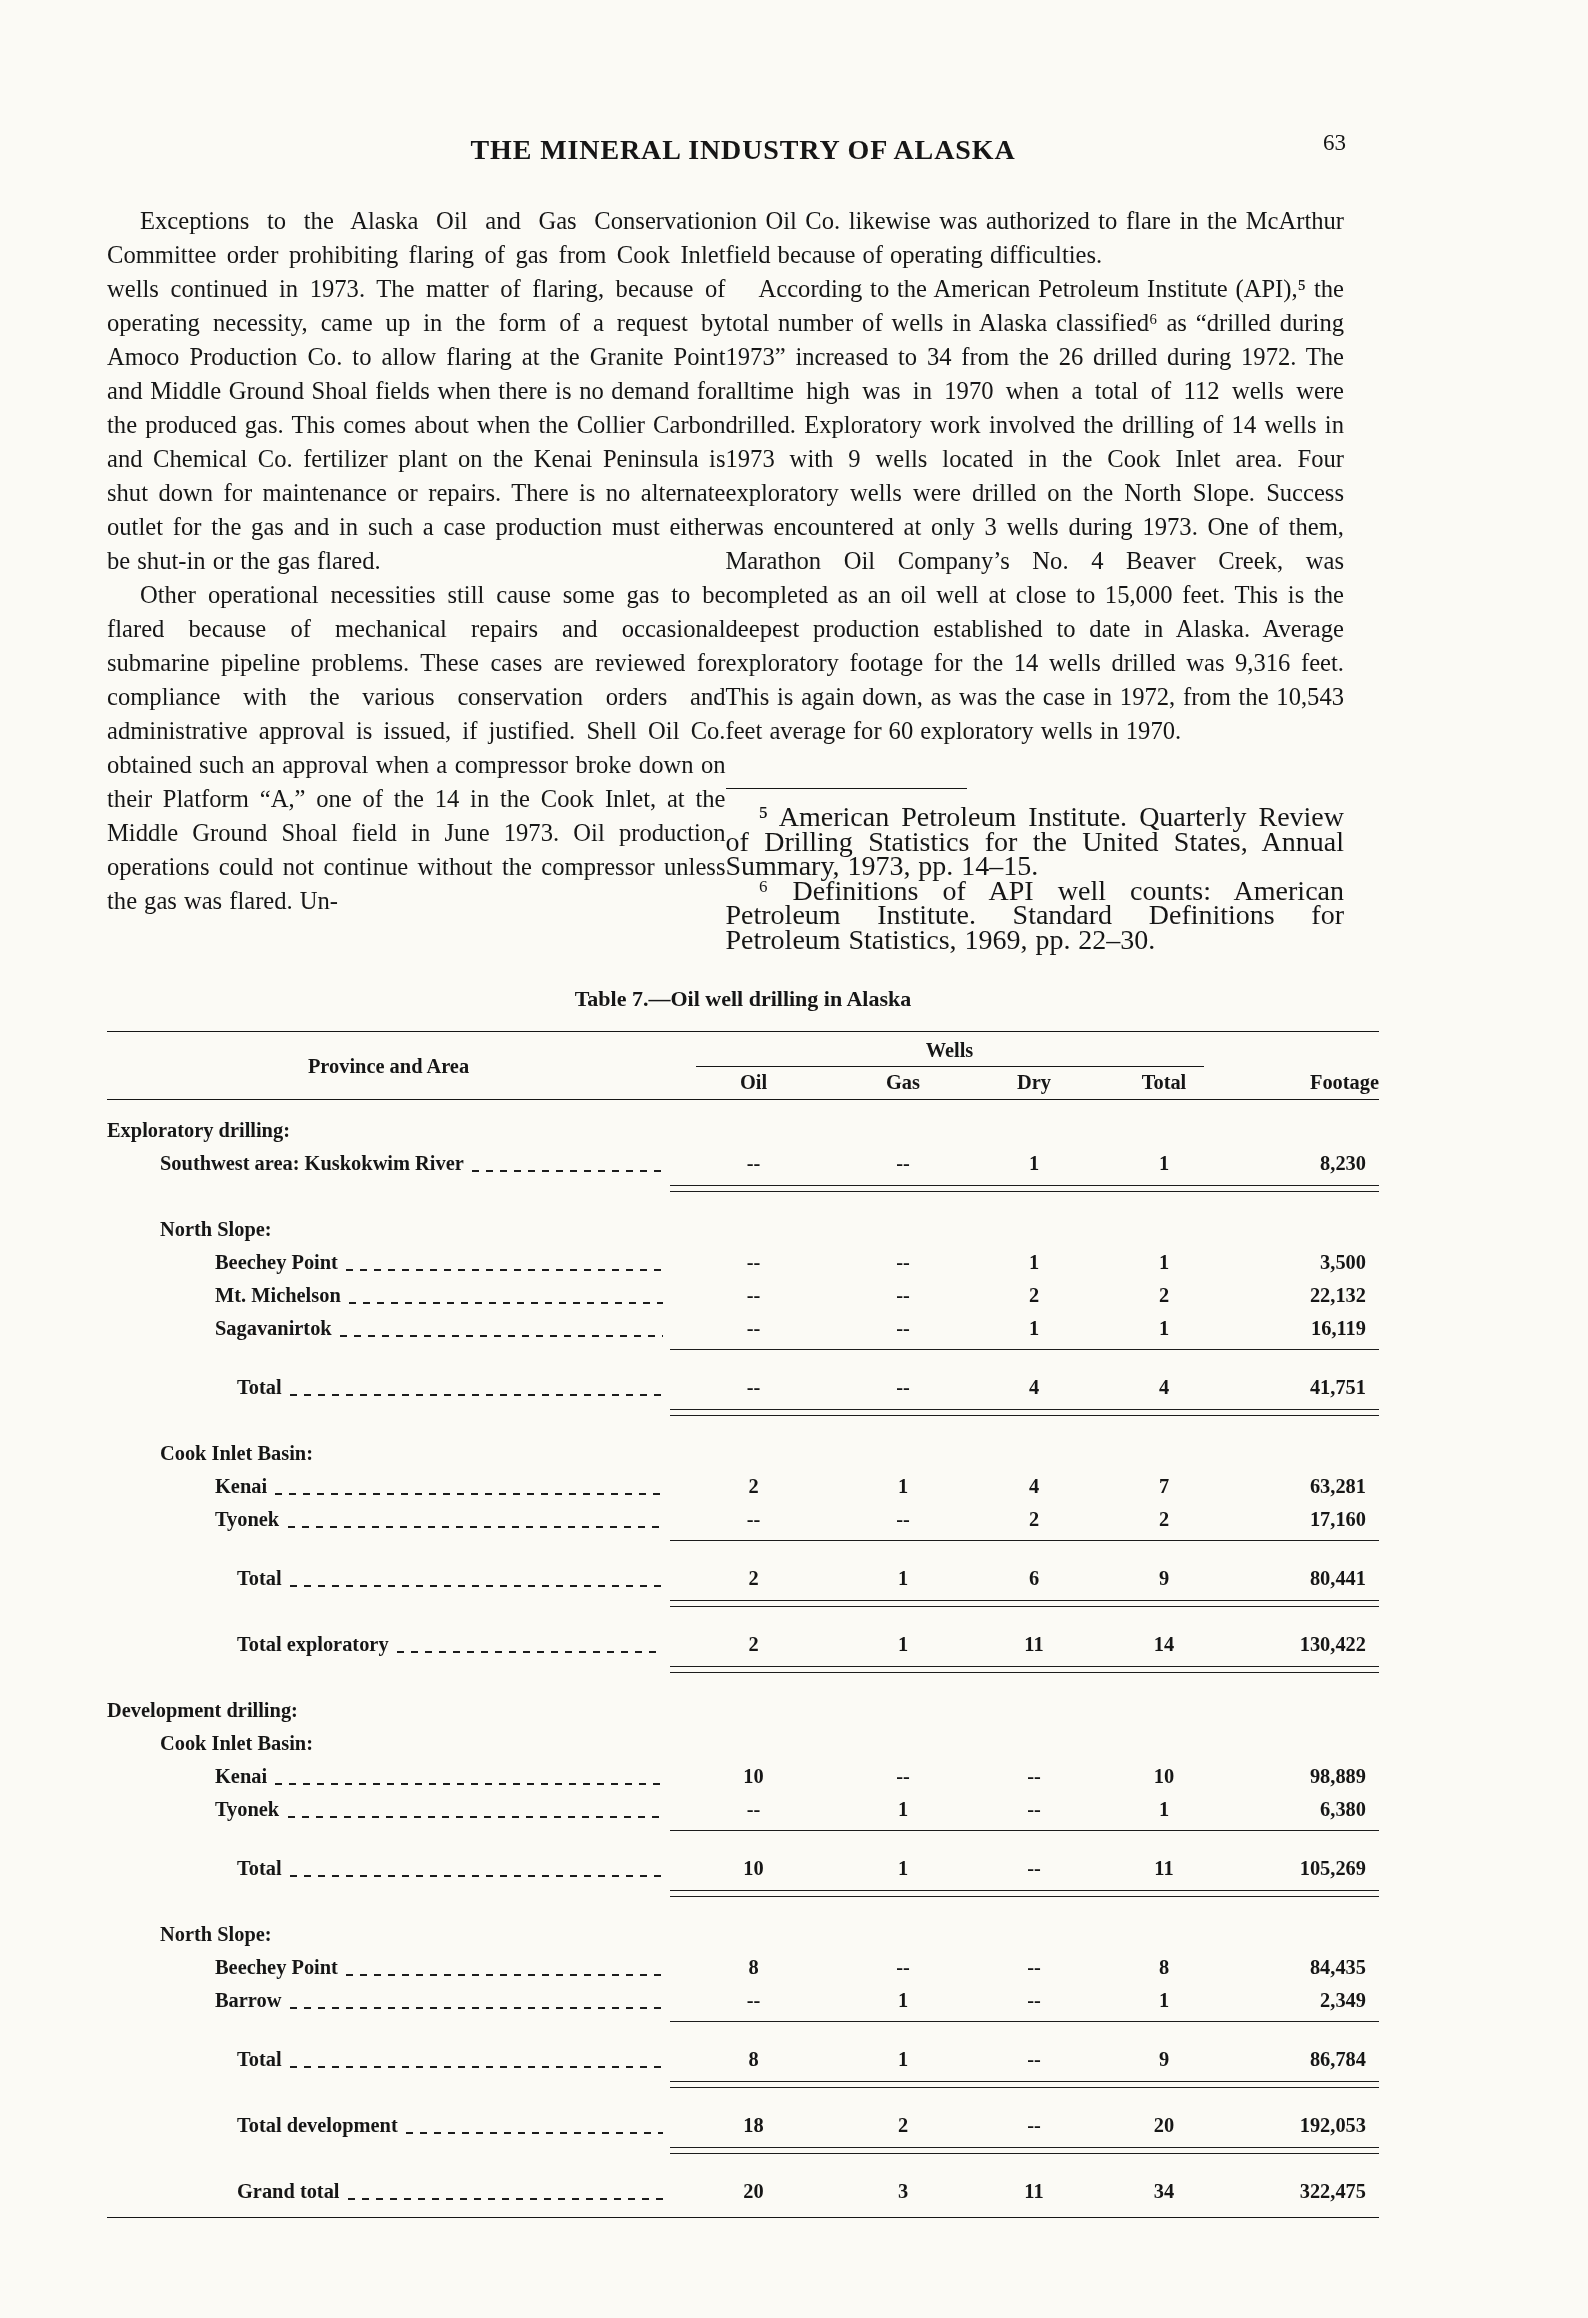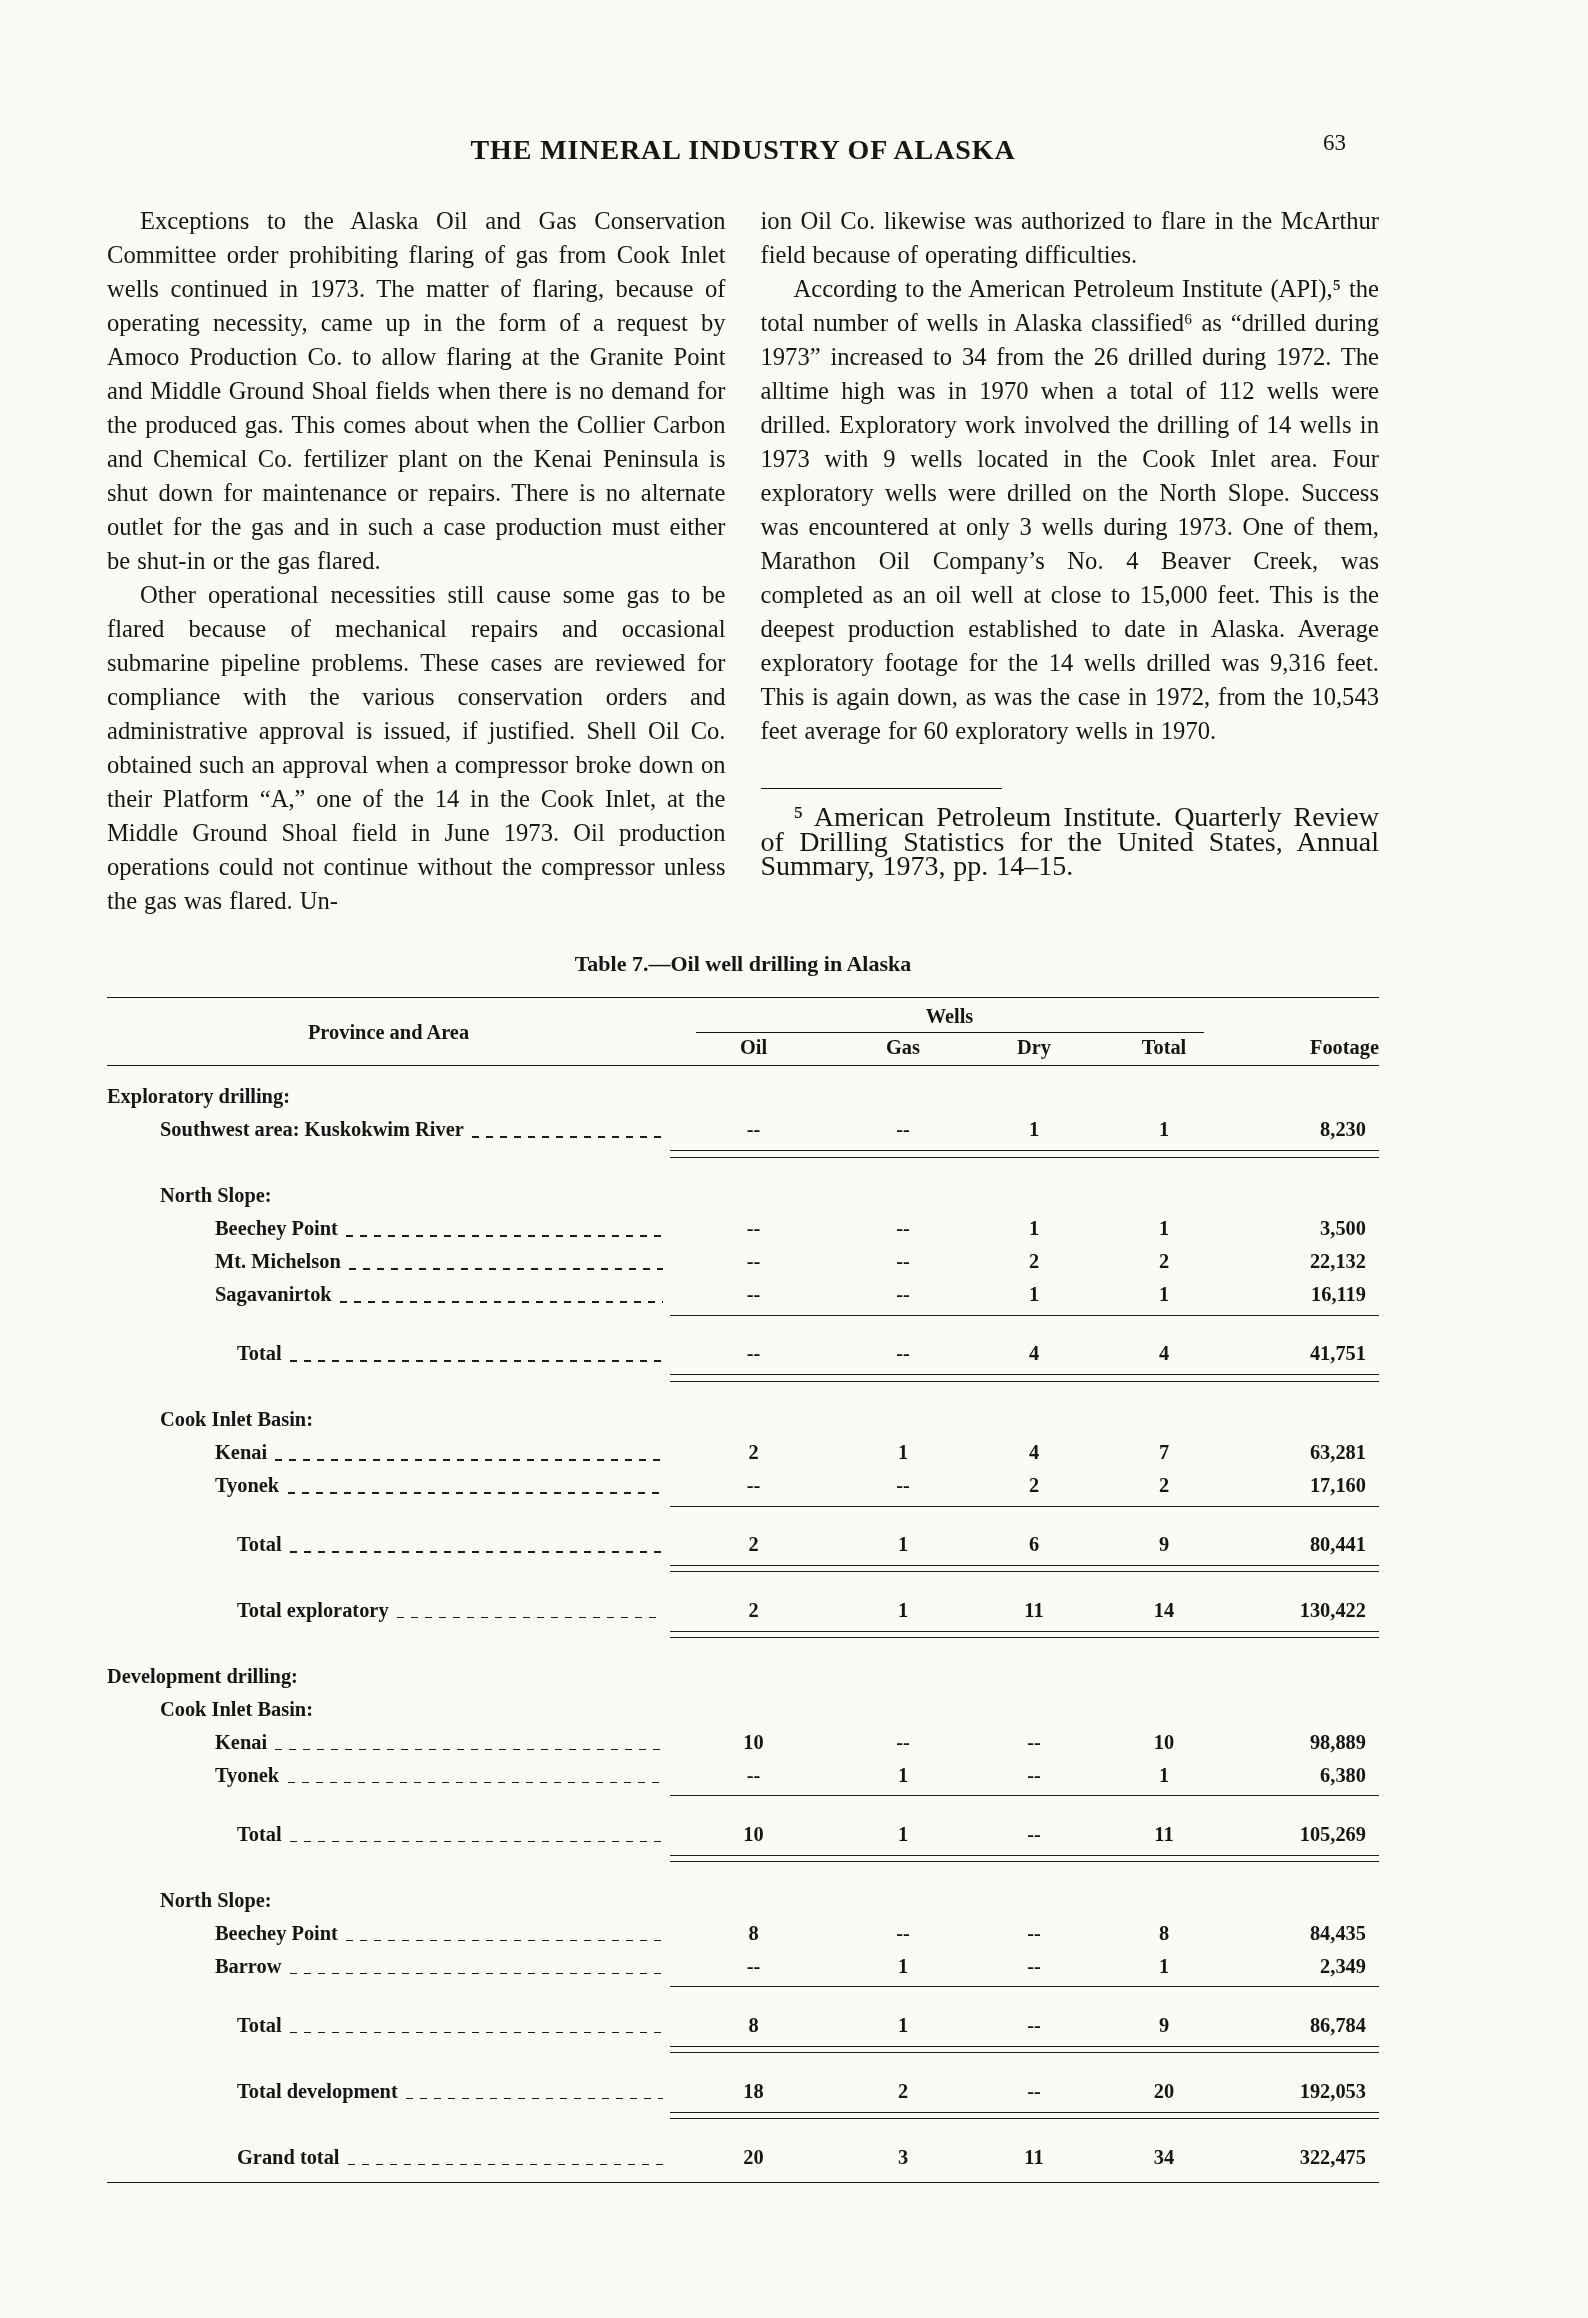--- a/index.html
+++ b/index.html
@@ -21,21 +21,21 @@
   .running-head .title {
     position: absolute; left: 0; right: 0;
     text-align: center; font-weight: bold;
     font-size: 28px; letter-spacing: 0.9px;
   }
   .running-head .pagenum {
     position: absolute; right: 33px; top: -3.7px;
     font-size: 23px; font-weight: normal;
   }
   
-  .cols { display: flex; gap: 35px; }
+  .cols { display: flex; }
   .col { width: calc((100% - 35px) / 2); font-size: 24.6px; line-height: 34px; text-align: justify; }
   .col p { margin: 0; text-indent: 33px; word-spacing: 0.9px; }
   .col p.no-indent { text-indent: 0; }
   
   .footnotes { margin-top: 40px; }
   .fn-rule { width: 241px; border-top: 1.4px solid #161616; margin-bottom: 16px; }
   .footnote { font-size: 28px; line-height: 24.6px; text-align: justify; text-indent: 16.7px; margin: 0; word-spacing: 0.5px; }
   
   .table-section { margin-top: 33px; }
   .table-title { text-align: center; font-weight: bold; font-size: 22px; margin: 0 0 19.5px 0; }
@@ -96,20 +96,21 @@
     <div class="col">
       <p>Exceptions to the Alaska Oil and Gas Conservation Committee order prohibiting flaring of gas from Cook Inlet wells continued in 1973. The matter of flaring, because of operating necessity, came up in the form of a request by Amoco Production Co. to allow flaring at the Granite Point and Middle Ground Shoal fields when there is no demand for the produced gas. This comes about when the Collier Carbon and Chemical Co. fertilizer plant on the Kenai Peninsula is shut down for maintenance or repairs. There is no alternate outlet for the gas and in such a case production must either be shut-in or the gas flared.</p>
       <p>Other operational necessities still cause some gas to be flared because of mechanical repairs and occasional submarine pipeline problems. These cases are reviewed for compliance with the various conservation orders and administrative approval is issued, if justified. Shell Oil Co. obtained such an approval when a compressor broke down on their Platform “A,” one of the 14 in the Cook Inlet, at the Middle Ground Shoal field in June 1973. Oil production operations could not continue without the compressor unless the gas was flared. Un-</p>
     </div>
     <div class="col">
       <p class="no-indent">ion Oil Co. likewise was authorized to flare in the McArthur field because of operating difficulties.</p>
       <p>According to the American Petroleum Institute (API),⁵ the total number of wells in Alaska classified⁶ as “drilled during 1973” increased to 34 from the 26 drilled during 1972. The alltime high was in 1970 when a total of 112 wells were drilled. Exploratory work involved the drilling of 14 wells in 1973 with 9 wells located in the Cook Inlet area. Four exploratory wells were drilled on the North Slope. Success was encountered at only 3 wells during 1973. One of them, Marathon Oil Company’s No. 4 Beaver Creek, was completed as an oil well at close to 15,000 feet. This is the deepest production established to date in Alaska. Average exploratory footage for the 14 wells drilled was 9,316 feet. This is again down, as was the case in 1972, from the 10,543 feet average for 60 exploratory wells in 1970.</p>
       <div class="footnotes">
         <div class="fn-rule"></div>
         <p class="footnote">⁵ American Petroleum Institute. Quarterly Review of Drilling Statistics for the United States, Annual Summary, 1973, pp. 14–15.</p>
+        <p class="footnote">⁶ Definitions of API well counts: American Petroleum Institute. Standard Definitions for Petroleum Statistics, 1969, pp. 22–30.</p>
       </div>
     </div>
   </div>
 
   <div class="table-section">
     <p class="table-title">Table 7.—Oil well drilling in Alaska</p>
     <div class="dtable">
       <div class="thead">
         <div class="th-province">Province and Area</div>
         <div class="th-wells">Wells</div>

